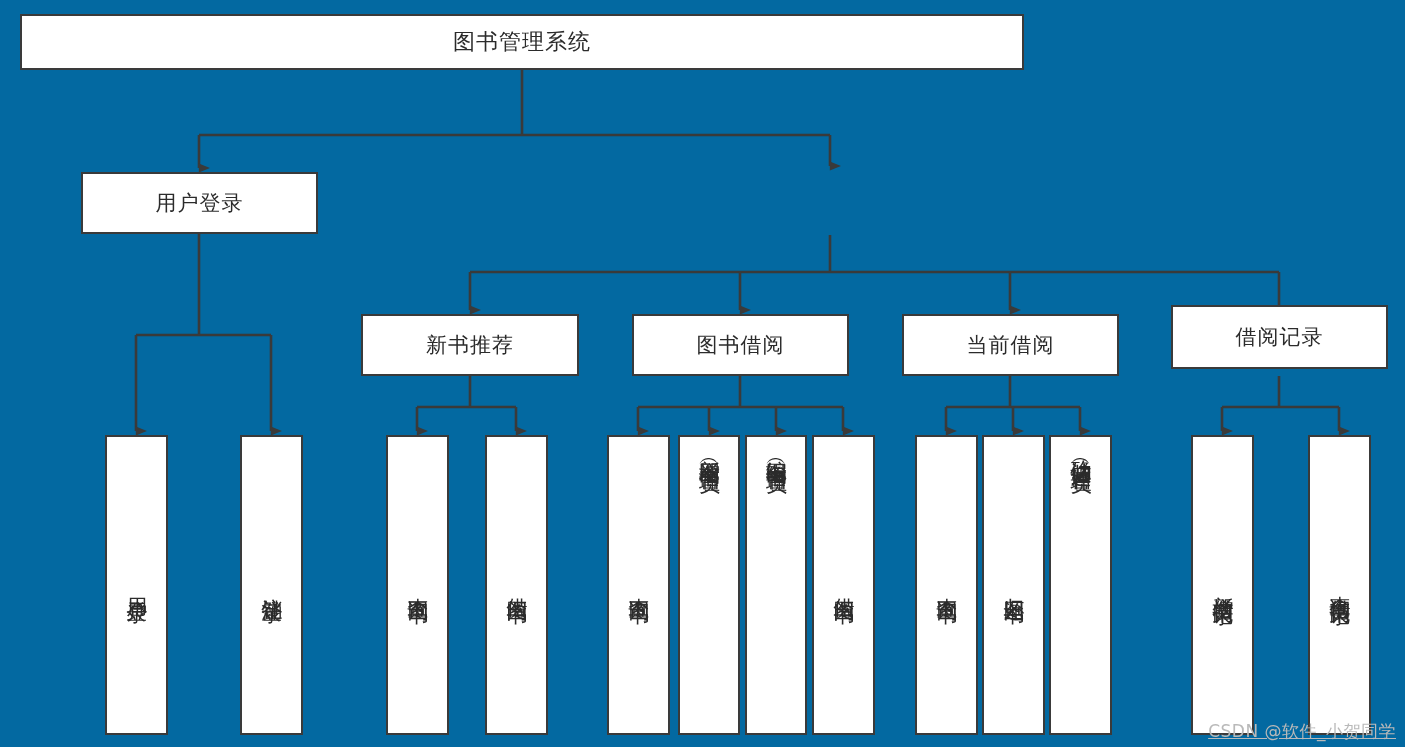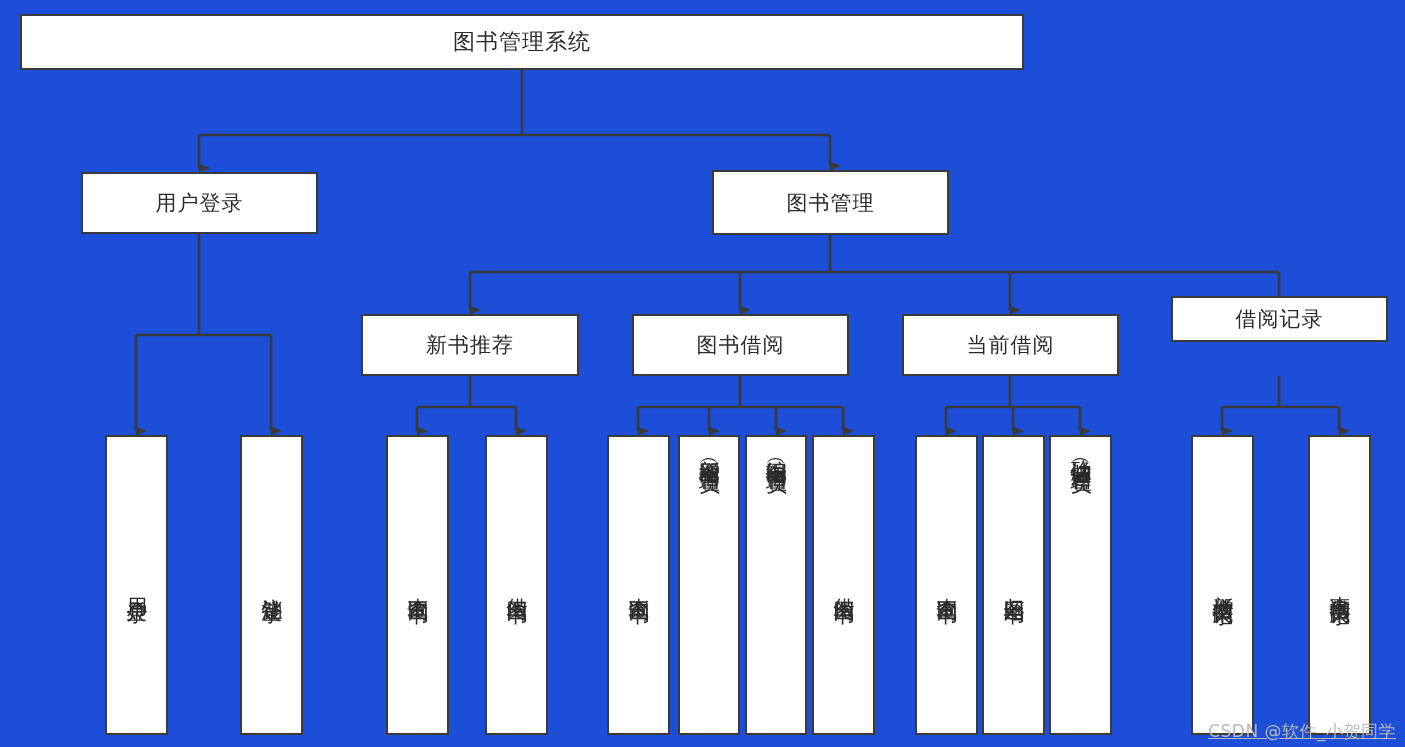--- a/index.html
+++ b/index.html
@@ -8,21 +8,21 @@
     padding: 0;
     background: #ffffff;
   }
   body {
     font-family: "DejaVu Sans", "Liberation Sans", sans-serif;
   }
   #canvas {
     position: relative;
     width: 1405px;
     height: 747px;
-    background: #1d4ed8;
+    background: #0369a1;
     overflow: hidden;
   }
   #edges {
     position: absolute;
     left: 0;
     top: 0;
     width: 1405px;
     height: 747px;
     pointer-events: none;
   }
@@ -131,34 +131,31 @@
     </g>
   </svg>
 
   <div class="node root" style="left:20px; top:14px; width:1004px; height:56px;">
     <span class="label">图书管理系统</span>
   </div>
 
   <div class="node lvl1" style="left:81px; top:172px; width:237px; height:62px;">
     <span class="label">用户登录</span>
   </div>
-  <div class="node lvl1" style="left:712px; top:170px; width:237px; height:65px;">
-    <span class="label">图书管理</span>
-  </div>
 
   <div class="node lvl2" style="left:632px; top:314px; width:217px; height:62px;">
     <span class="label">图书借阅</span>
   </div>
   <div class="node lvl2" style="left:361px; top:314px; width:218px; height:62px;">
     <span class="label">新书推荐</span>
   </div>
   <div class="node lvl2" style="left:902px; top:314px; width:217px; height:62px;text-align:right;">
     <span class="label">当前借阅</span>
   </div>
-  <div class="node lvl2" style="left:1171px; top:296px; width:217px; height:46px;">
+  <div class="node lvl2" style="left:1171px; top:305px; width:217px; height:64px;">
     <span class="label">借阅记录</span>
   </div>
 
   <div class="node leaf" style="left:105px; top:435px; width:63px; height:300px;">
     <span class="label">用户登录</span>
   </div>
   <div class="node leaf" style="left:240px; top:435px; width:63px; height:300px;">
     <span class="label">注销登录</span>
   </div>
 

